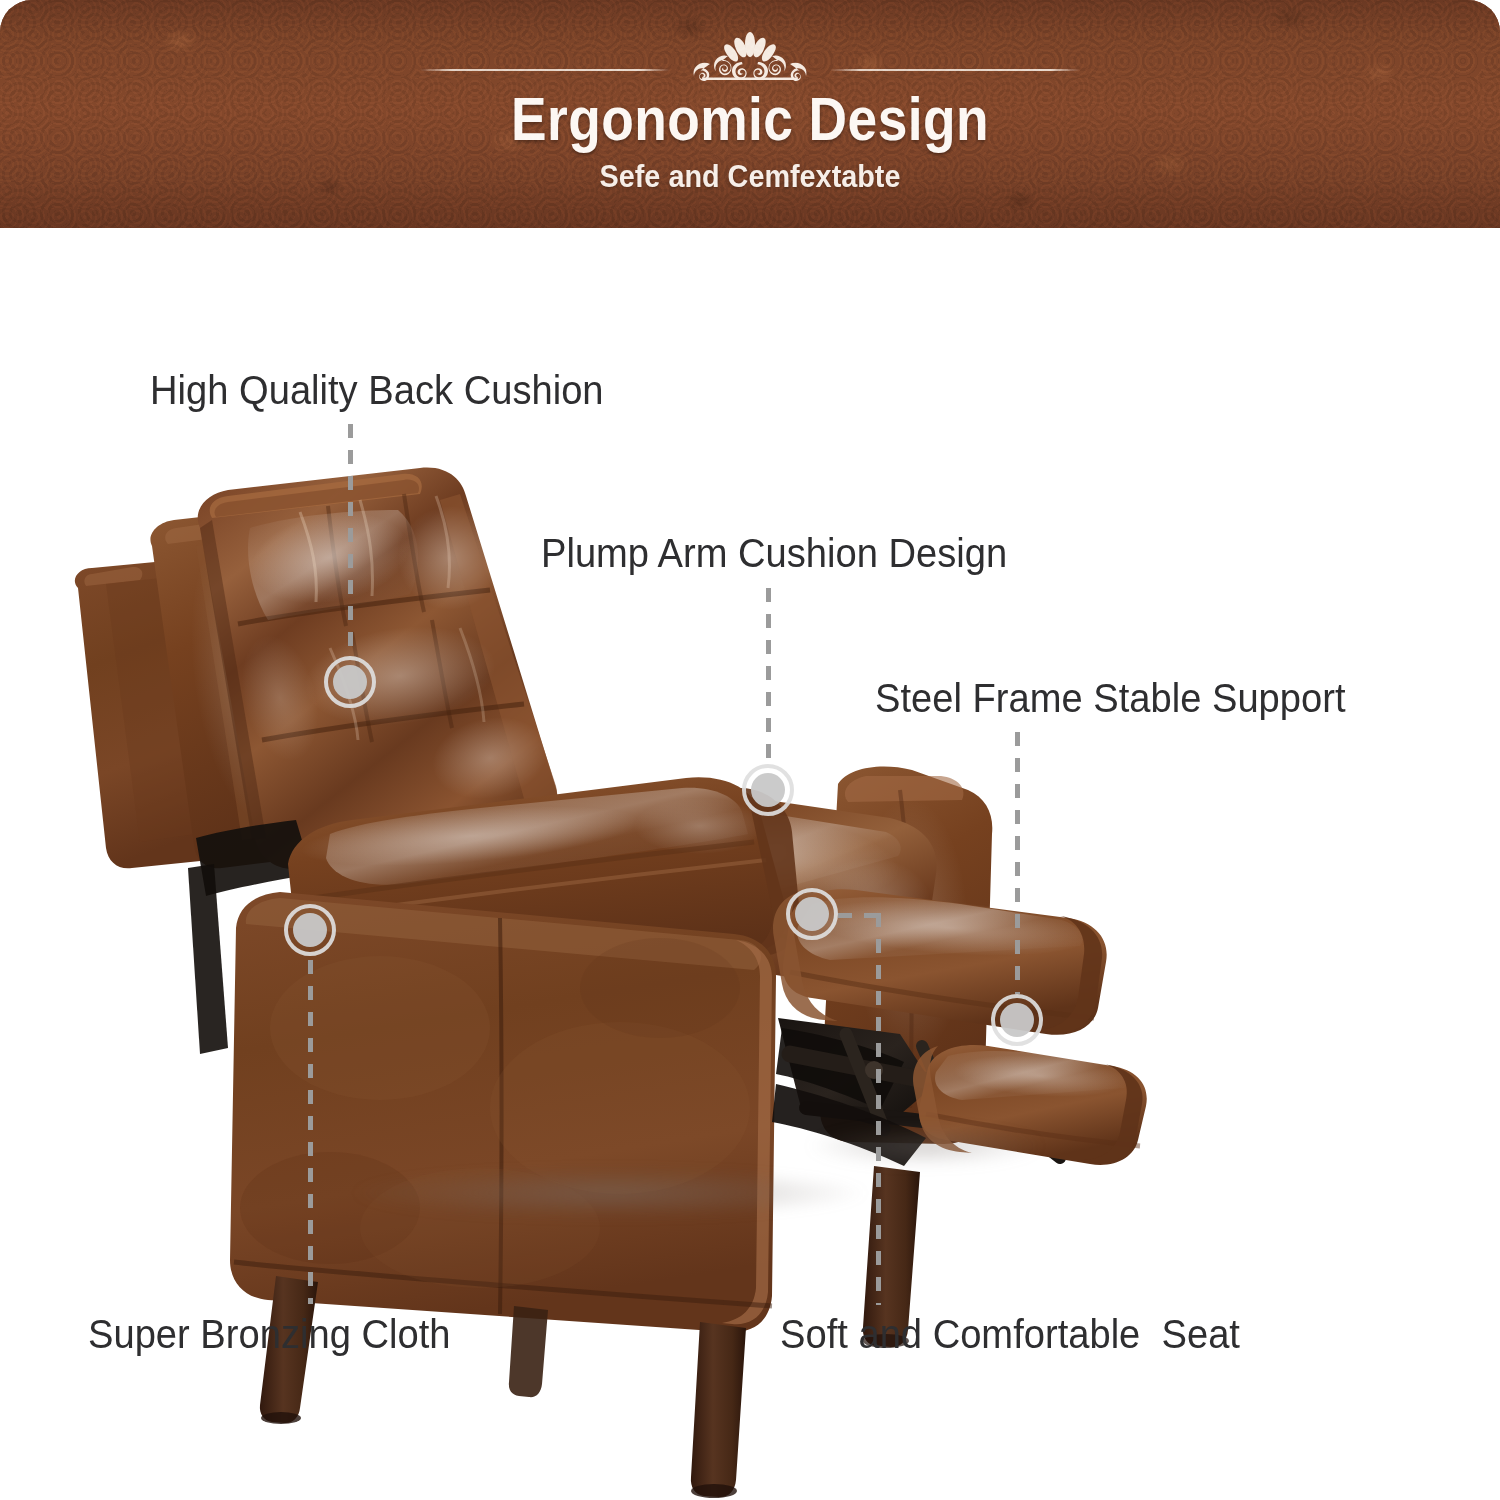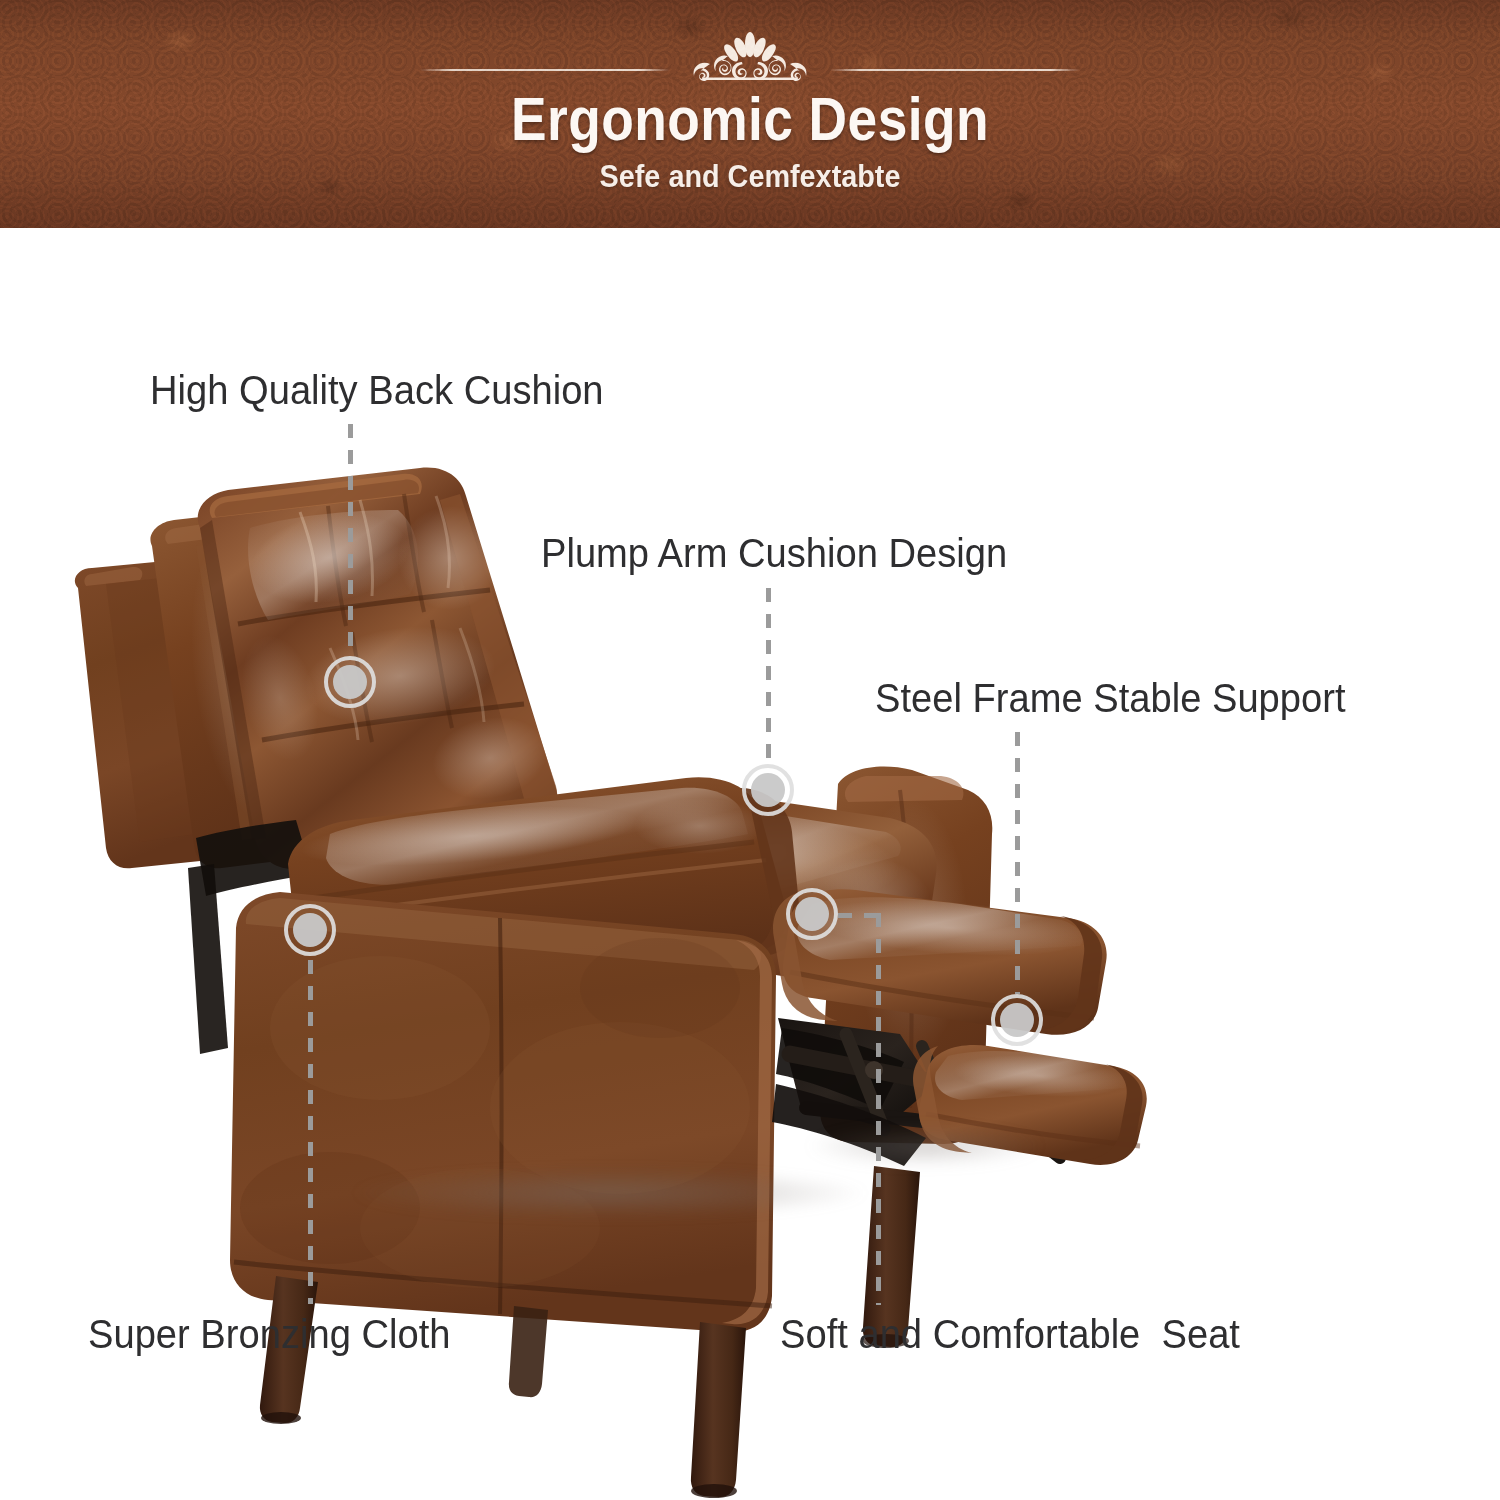--- a/index.html
+++ b/index.html
@@ -2,21 +2,21 @@
 <html><head>
 <meta charset="utf-8">
 <style>
   html,body{margin:0;padding:0;}
   body{
     width:1500px;height:1500px;
     background:#ffffff;
     font-family:"Liberation Sans","DejaVu Sans",sans-serif;
     overflow:hidden;
   }
-  .stage{position:relative;width:1500px;height:1500px;overflow:hidden;background:#fff;}
+  .stage{position:relative;width:1500px;height:1500px;overflow:hidden;background:#fff;border-radius:32px;}
 
   
   .banner{
     position:absolute;left:0;top:0;width:1500px;height:228px;
     overflow:hidden;
     background-color:#7b4329;
     background-image:
       radial-gradient(ellipse 26px 18px at 12% 18%, rgba(160,96,58,.55), rgba(160,96,58,0) 70%),
       radial-gradient(ellipse 30px 20px at 34% 62%, rgba(156,92,56,.5), rgba(156,92,56,0) 70%),
       radial-gradient(ellipse 22px 16px at 58% 28%, rgba(168,102,62,.45), rgba(168,102,62,0) 70%),

